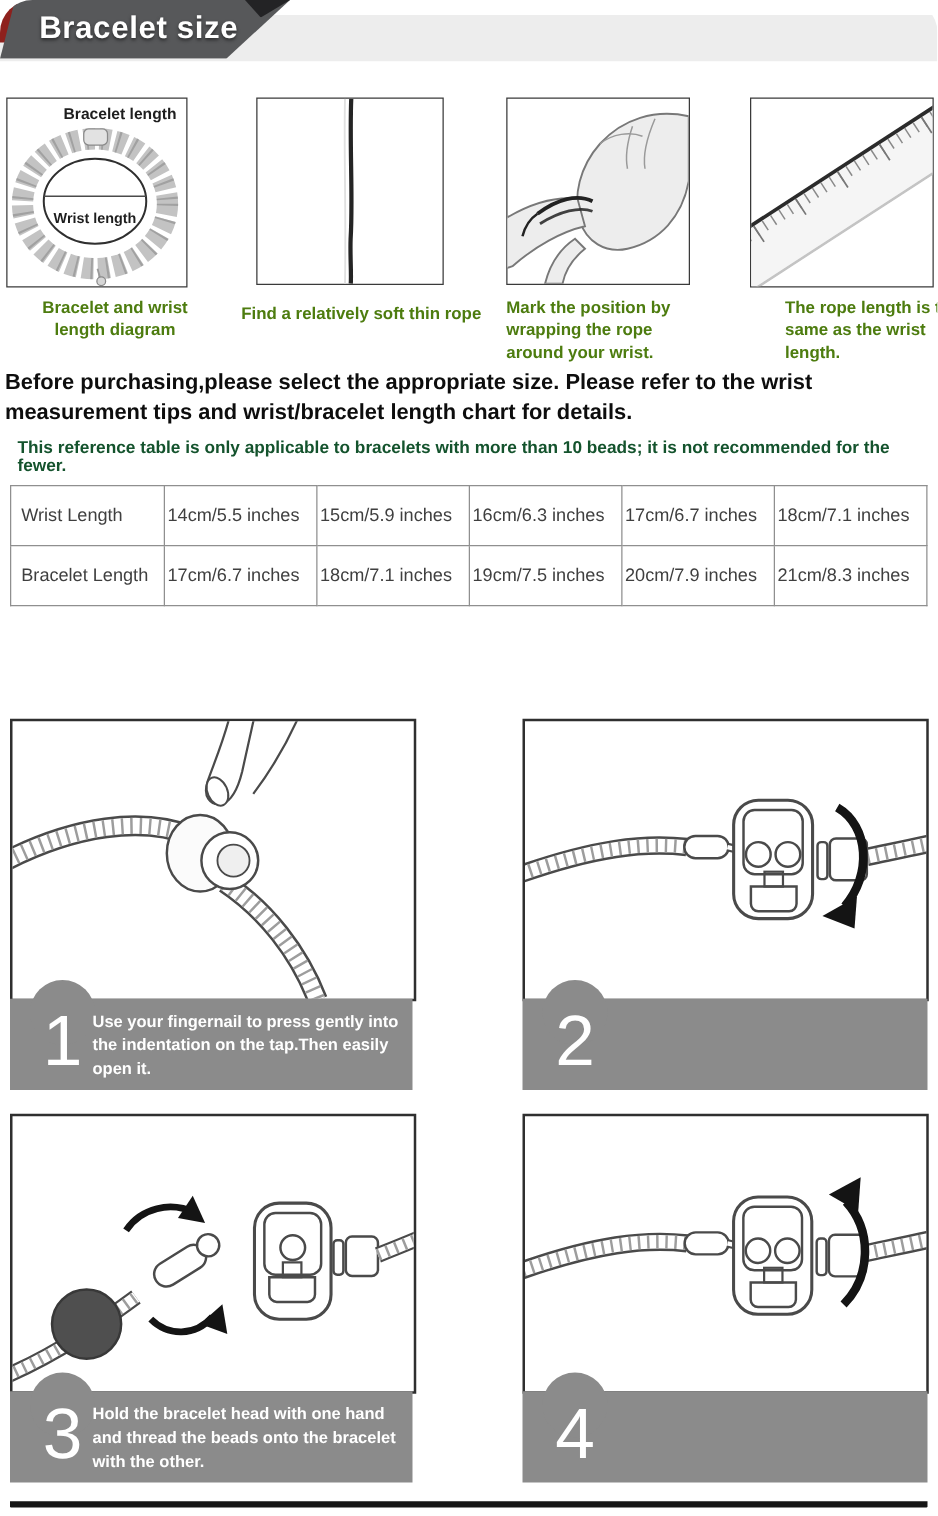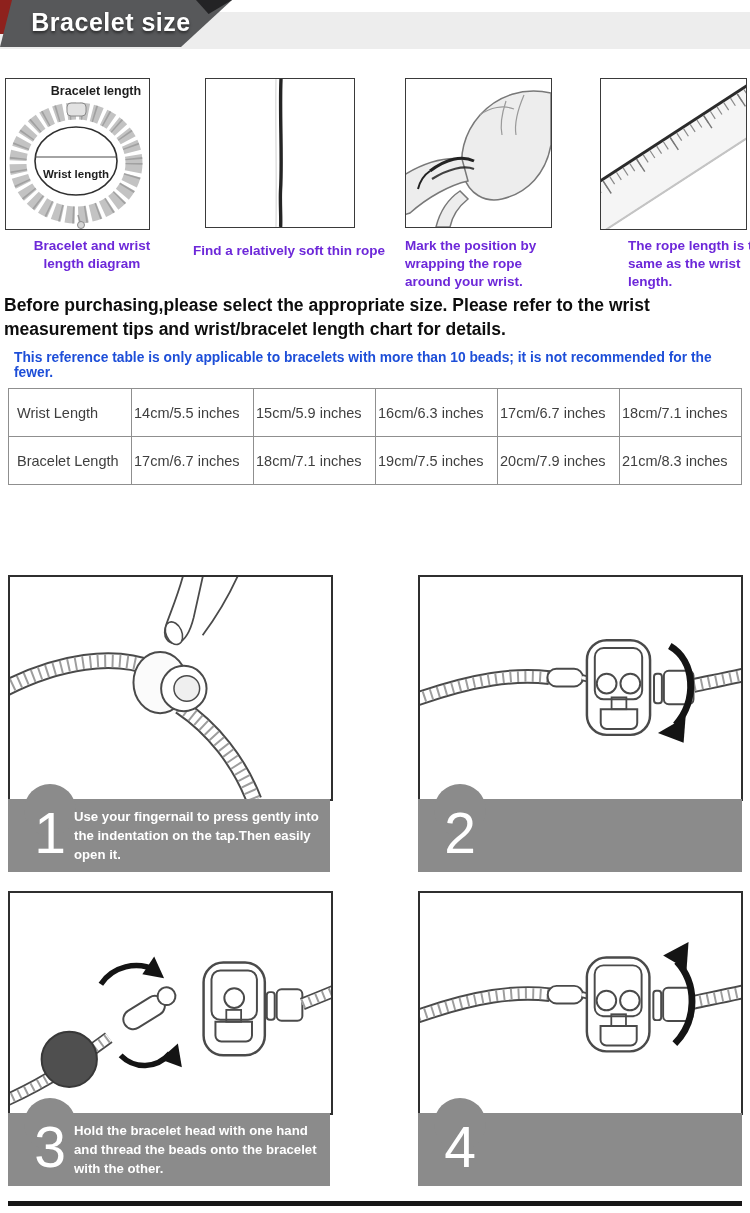--- a/index.html
+++ b/index.html
@@ -1,41 +1,41 @@
 <!DOCTYPE html>
 <html><head>
 <meta charset="utf-8">
 <style>
   html,body{margin:0;padding:0;background:#fff;}
   #canvas{position:relative;width:750px;height:1213px;background:#ffffff;overflow:hidden;
-          font-family:"Liberation Sans",sans-serif;}
+          font-family:"Liberation Sans",sans-serif;border-radius:26px;}
 
   
   .banner{position:absolute;left:0;width:750px;height:56px;}
   .banner .strip{position:absolute;left:0;top:12px;width:750px;height:37px;background:#ededed;}
   .banner .accent{position:absolute;left:0;top:0;width:14px;height:34px;background:#8e211d;}
   .banner .trap{position:absolute;left:0;top:0;width:240px;height:47px;background:#57585a;
                 clip-path:polygon(12px 0,232px 0,181px 100%,0 100%);}
   .banner .fold{position:absolute;left:196px;top:0;width:36px;height:14px;background:#232325;
                 clip-path:polygon(0 0,100% 0,35% 100%);}
   .banner .label{position:absolute;left:22px;top:8px;width:178px;text-align:center;
                  font-weight:700;font-size:25px;color:#fff;letter-spacing:.5px;
                  text-shadow:0 2px 3px rgba(0,0,0,.55);}
 
   
   .mbox{position:absolute;background:#fff;border:1.5px solid #3a3a3a;}
   .mbox svg{display:block;width:100%;height:100%;}
-  .cap{position:absolute;font-weight:700;font-size:13.5px;line-height:1.32;color:#6d28d9;}
+  .cap{position:absolute;font-weight:700;font-size:13.5px;line-height:1.32;color:#4d7c0f;}
   .svgt{font-family:"Liberation Sans",sans-serif;font-weight:700;fill:#1e1e1e;}
 
   
   .intro{position:absolute;left:4px;top:294px;width:722px;font-weight:700;font-size:17.5px;
          line-height:1.37;color:#0d0d0d;}
   .note{position:absolute;left:14px;top:350px;width:730px;font-weight:700;font-size:13.8px;
-        color:#1d4ed8;}
+        color:#14532d;}
 
   
   table.size{position:absolute;left:8px;top:388px;width:734px;border-collapse:collapse;
              background:#fff;}
   table.size td{border:1.6px solid #8f8f8f;height:47px;font-size:14.5px;color:#3f3f3f;
                 padding:0 2px;}
   table.size td.rowhead{width:112px;text-align:left;padding-left:8px;}
 
   
   .pimg{position:absolute;background:#fff;border:2px solid #2f2f2f;box-sizing:border-box;}

